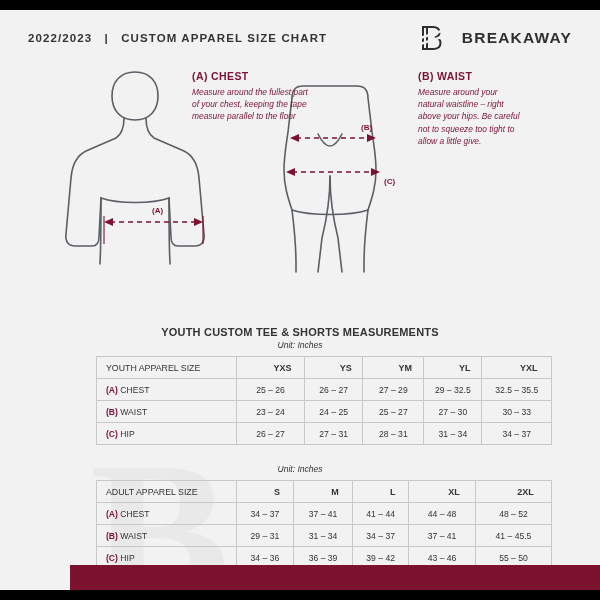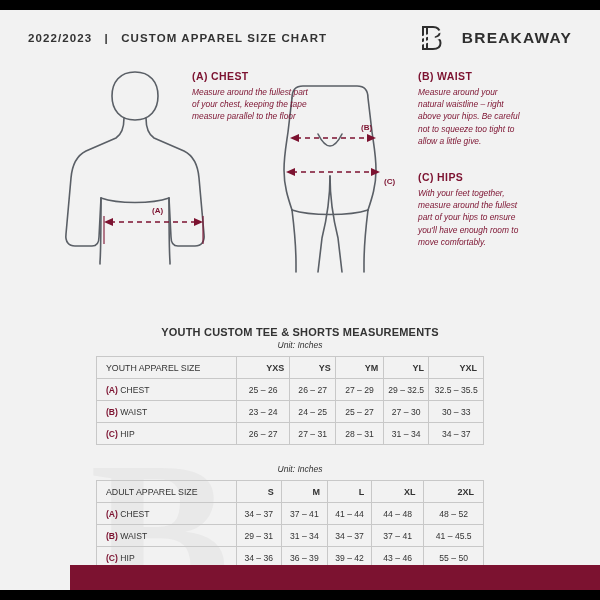--- a/index.html
+++ b/index.html
@@ -130,21 +130,21 @@
   .tbl-unit {
     text-align: center;
     font-size: 8.5px;
     font-style: italic;
     color: #333;
     margin-top: 2px;
     margin-bottom: 6px;
   }
   table {
     border-collapse: collapse;
-    width: 388px;
+    width: 456px;
     background: transparent;
   }
   th, td {
     border: 1px solid #c8c8c8;
     font-size: 8.6px;
     color: #333;
     height: 21px;
     text-align: center;
     font-weight: normal;
     padding: 0;
@@ -247,24 +247,20 @@
     <div class="tag" id="tag-c">(C)</div>
 
     <div class="callout" id="callout-chest">
       <div class="c-title">(A) CHEST</div>
       <div class="c-body">Measure around the fullest part of your chest, keeping the tape measure parallel to the floor</div>
     </div>
     <div class="callout" id="callout-waist">
       <div class="c-title">(B) WAIST</div>
       <div class="c-body">Measure around your natural waistline – right above your hips. Be careful not to squeeze too tight to allow a little give.</div>
     </div>
-    <div class="callout" id="callout-hips">
-      <div class="c-title">(C) HIPS</div>
-      <div class="c-body">With your feet together, measure around the fullest part of your hips to ensure you'll have enough room to move comfortably.</div>
-    </div>
   </div>
 
   <div class="table-block" id="youth-block">
     <div class="tbl-title">YOUTH CUSTOM TEE &amp; SHORTS MEASUREMENTS</div>
     <div class="tbl-unit">Unit: Inches</div>
     <table>
       <thead>
         <tr>
           <th class="rowhead">YOUTH APPAREL SIZE</th>
           <th class="colhead">YXS</th>

